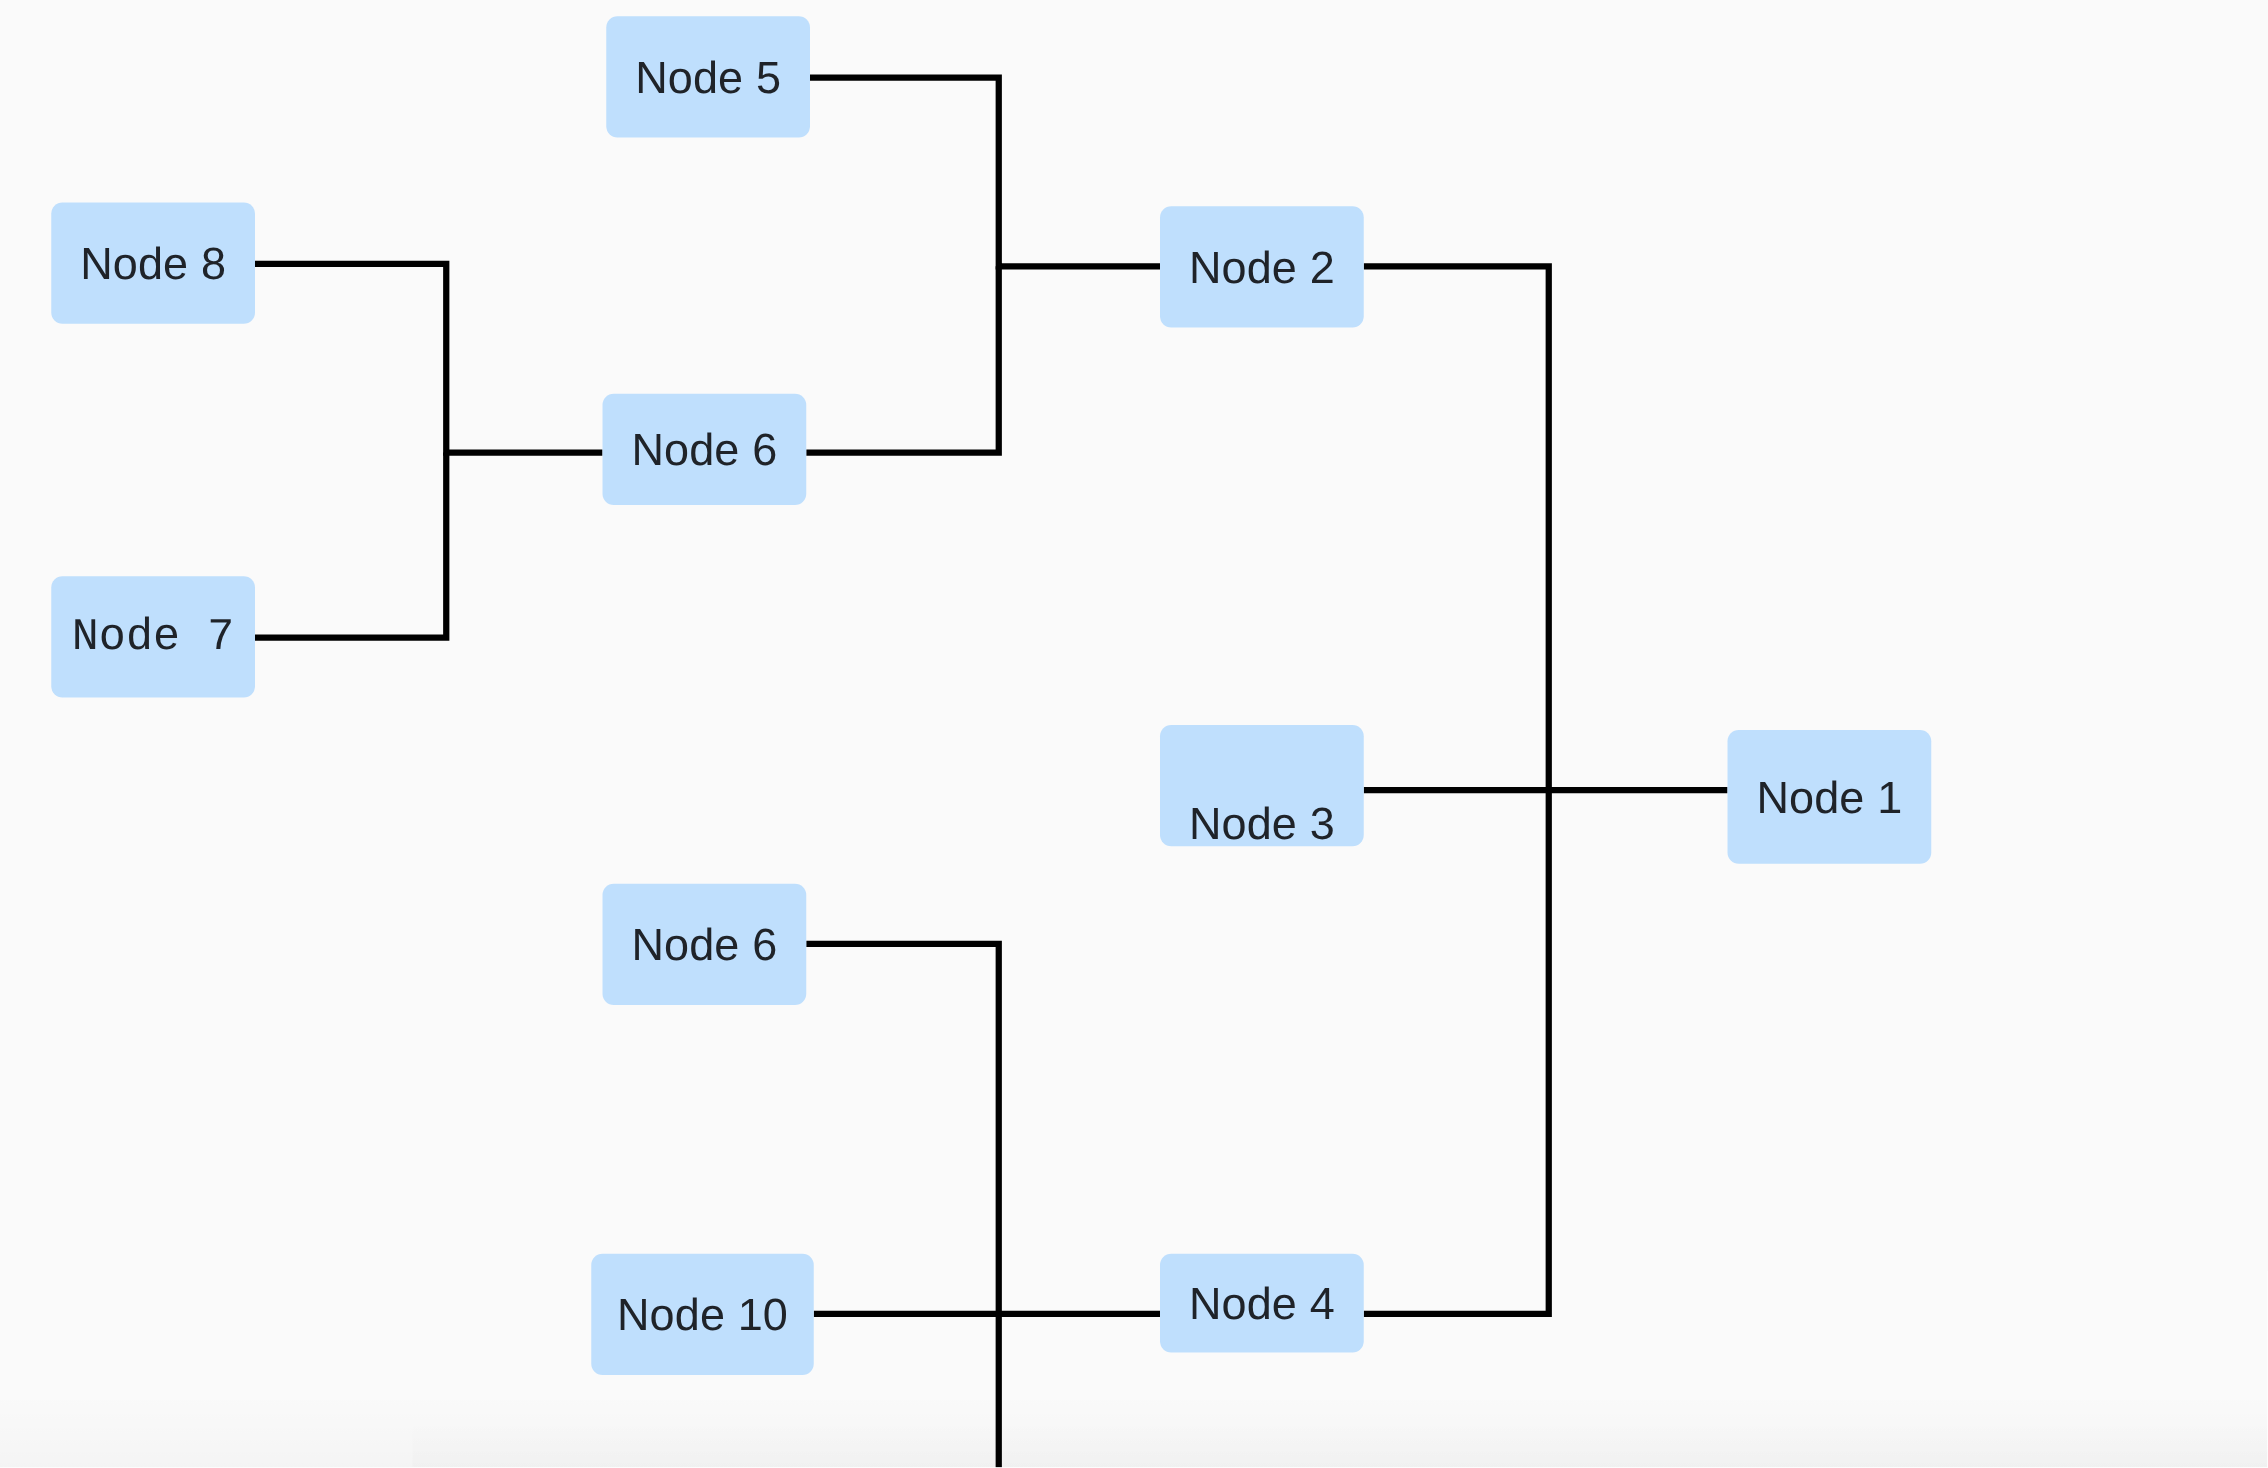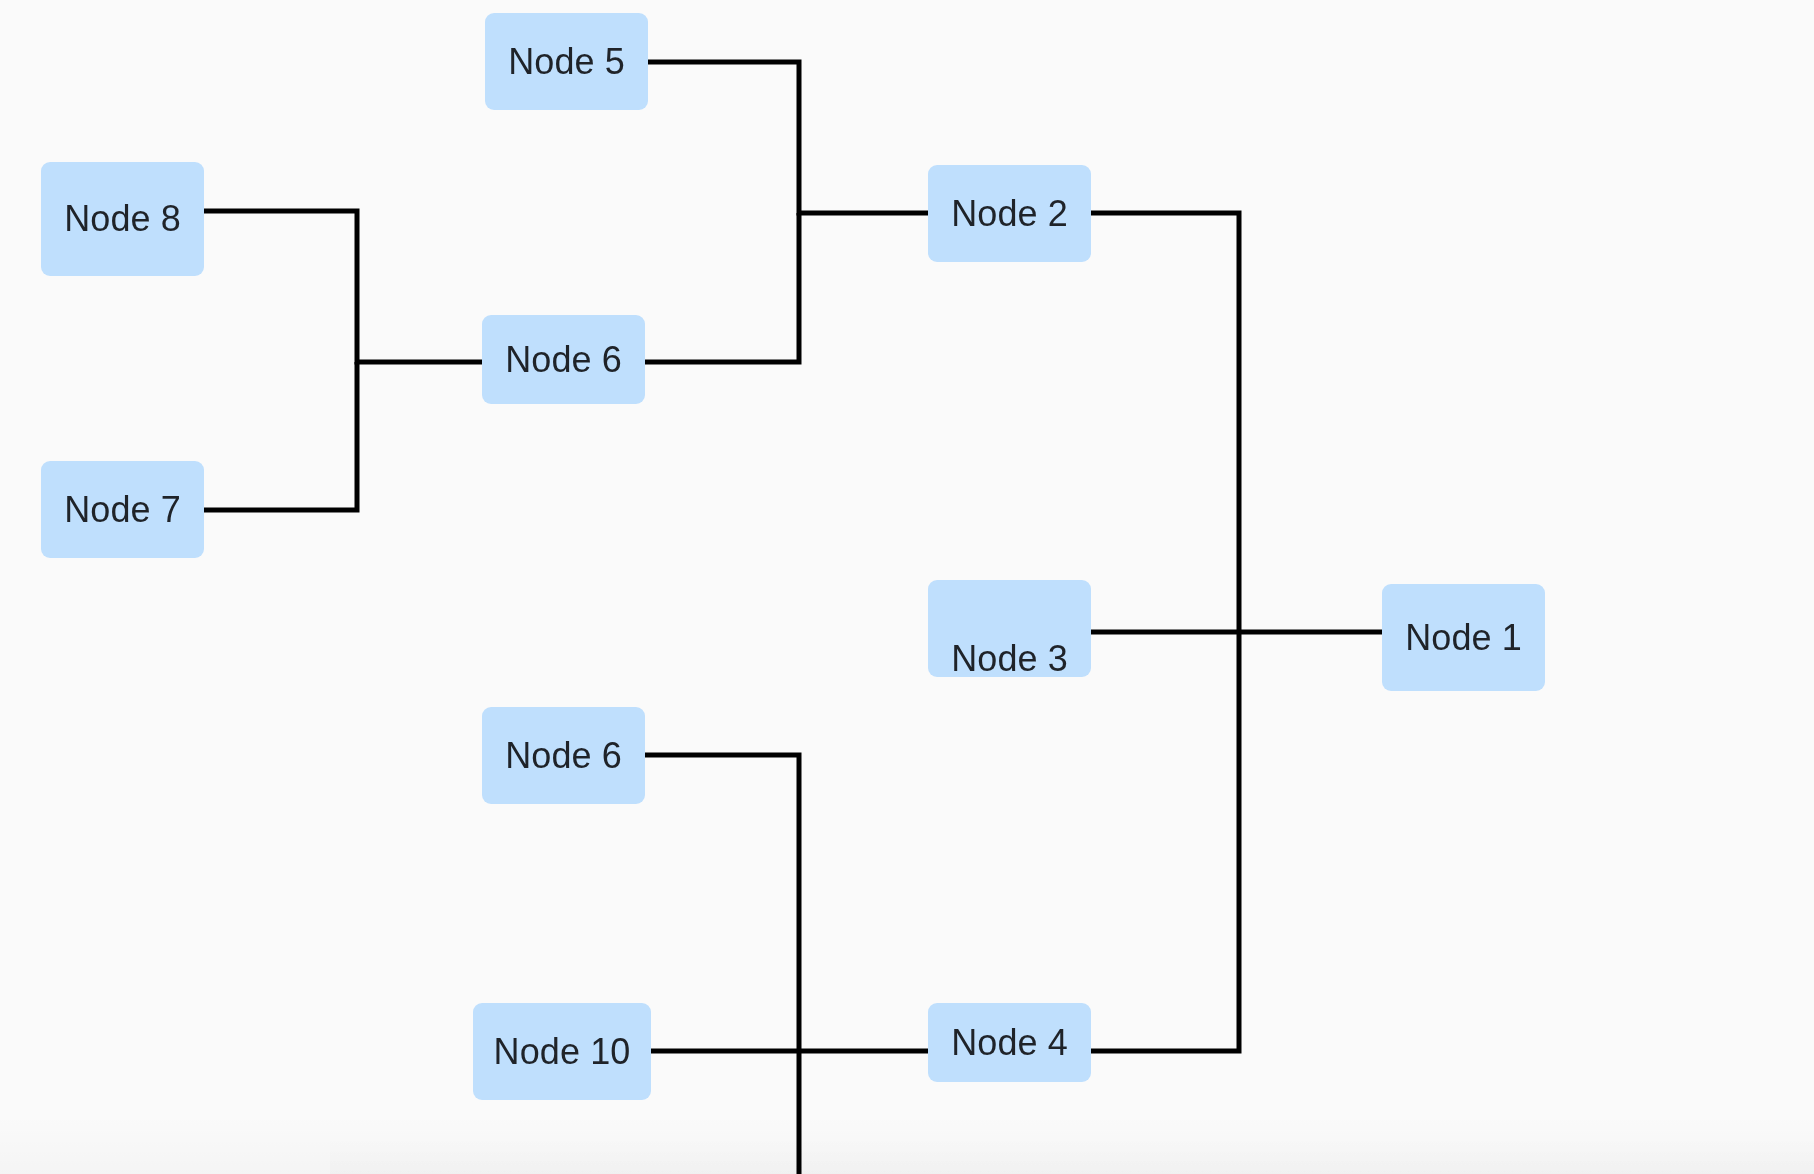--- a/index.html
+++ b/index.html
@@ -104,25 +104,25 @@
   </div>
 
   <div class="node" style="left:485px; top:13px; width:163px; height:97px;">
     <span>Node 5</span>
   </div>
 
   <div class="node" style="left:482px; top:315px; width:163px; height:89px;">
     <span>Node 6</span>
   </div>
 
-  <div class="node" style="left:41px; top:461px; width:163px; height:97px;">
+  <div class="node" style="left:41px; top:461px; width:163px; height:97px;font-family:Liberation Mono, monospace;">
     <span>Node 7</span>
   </div>
 
-  <div class="node" style="left:41px; top:162px; width:163px; height:114px;">
+  <div class="node" style="left:41px; top:162px; width:163px; height:97px;">
     <span>Node 8</span>
   </div>
 
   <div class="node" style="left:482px; top:707px; width:163px; height:97px;">
     <span>Node 6</span>
   </div>
 
   <div class="node" style="left:473px; top:1003px; width:178px; height:97px;">
     <span>Node 10</span>
   </div>

